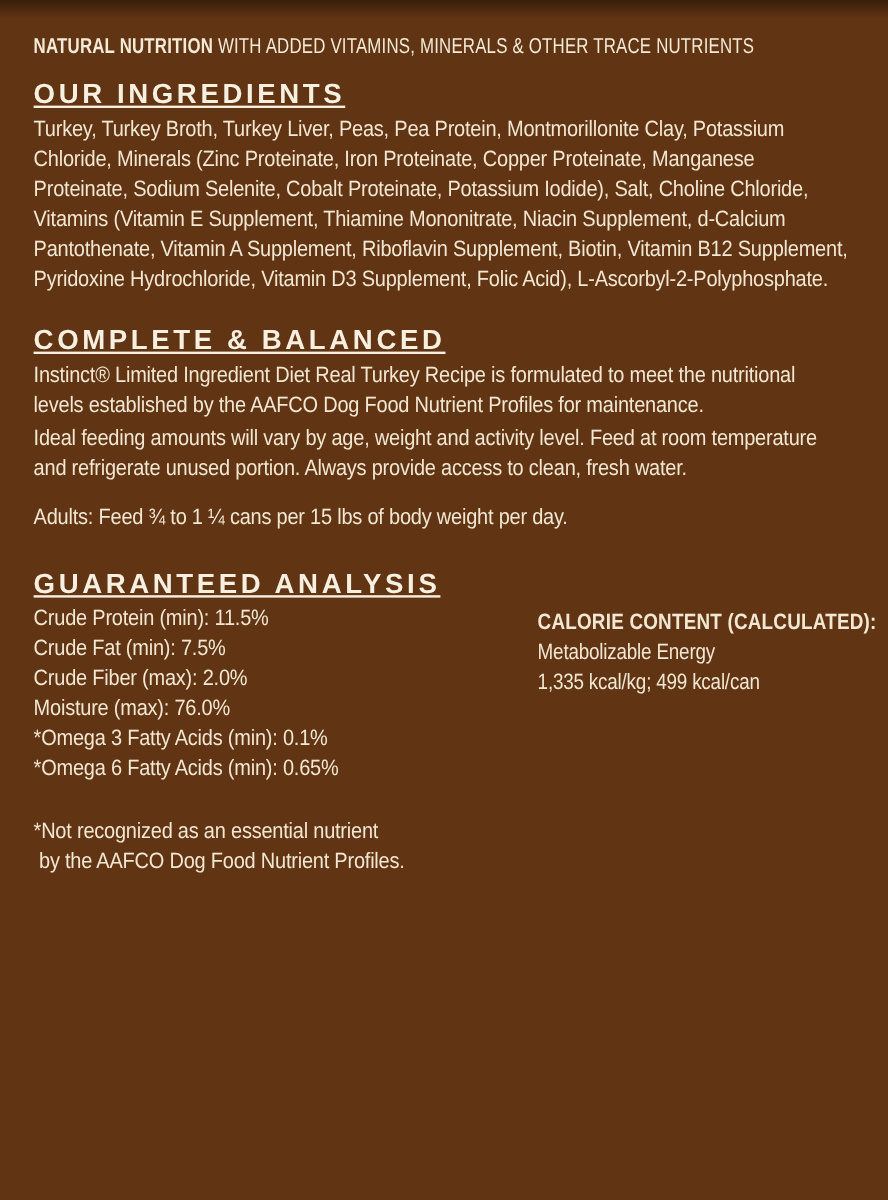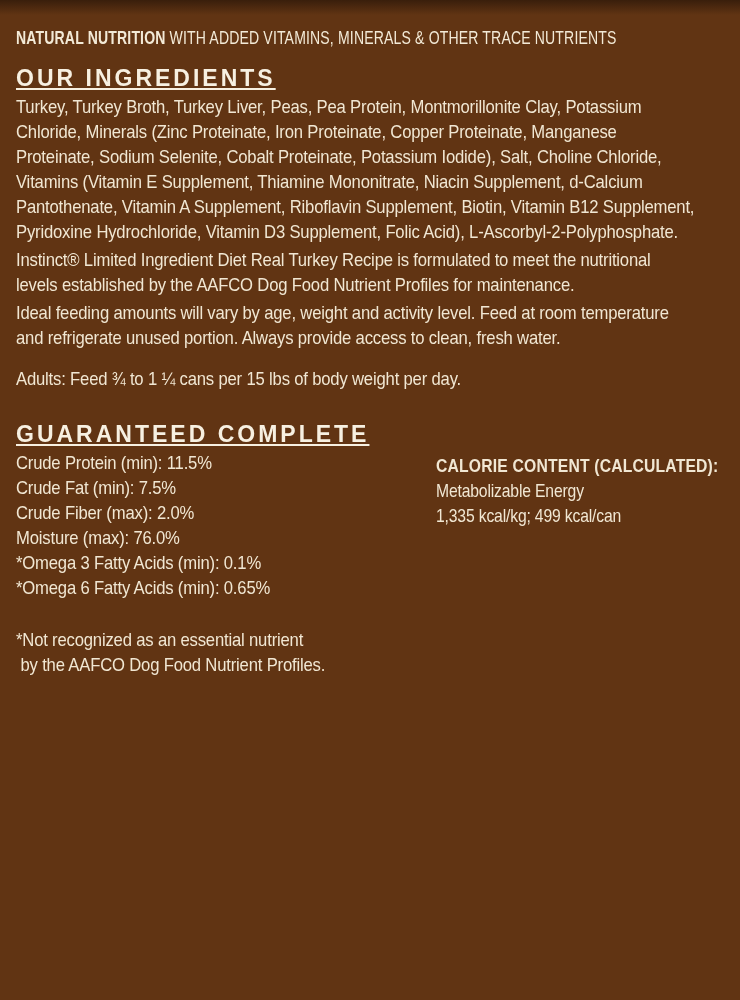--- a/index.html
+++ b/index.html
@@ -18,21 +18,21 @@
   }
   .top-shadow {
     position: absolute;
     top: 0; left: 0; right: 0;
     height: 15px;
     background: linear-gradient(to bottom, rgba(32,17,6,0.62), rgba(32,17,6,0));
     pointer-events: none;
   }
   .content {
     position: absolute;
-    top: 0; left: 16px;
+    top: 0; left: 28px;
     width: 700px;
     color: #f1e7d3;
   }
   
   .cond {
     width: 756px;
     transform: scaleX(0.9);
     transform-origin: 0 0;
     font-size: 18.5px;
     line-height: 25px;
@@ -91,26 +91,27 @@
 
   <div class="content">
 
     <div class="tagline">
       <span class="b">NATURAL NUTRITION</span><span> WITH ADDED VITAMINS, MINERALS &amp; OTHER TRACE NUTRIENTS</span>
     </div>
 
     <h2 class="h-ingredients">OUR INGREDIENTS</h2>
     <p class="cond body-text">Turkey, Turkey Broth, Turkey Liver, Peas, Pea Protein, Montmorillonite Clay, Potassium Chloride, Minerals (Zinc Proteinate, Iron Proteinate, Copper Proteinate, Manganese Proteinate, Sodium Selenite, Cobalt Proteinate, Potassium Iodide), Salt, Choline Chloride, Vitamins (Vitamin E Supplement, Thiamine Mononitrate, Niacin Supplement, d-Calcium Pantothenate, Vitamin A Supplement, Riboflavin Supplement, Biotin, Vitamin B12 Supplement, Pyridoxine Hydrochloride, Vitamin D3 Supplement, Folic Acid), L-Ascorbyl-2-Polyphosphate.</p>
 
+    <h2 class="h-complete">COMPLETE &amp; BALANCED</h2>
     <p class="cond body-text">Instinct® Limited Ingredient Diet Real Turkey Recipe is formulated to meet the nutritional levels established by the AAFCO Dog Food Nutrient Profiles for maintenance.</p>
 
     <p class="cond body-text">Ideal feeding amounts will vary by age, weight and activity level. Feed at room temperature and refrigerate unused portion. Always provide access to clean, fresh water.</p>
     <p class="cond adults-line">Adults: Feed ¾ to 1 ¼ cans per 15 lbs of body weight per day.</p>
 
-    <h2 class="h-analysis">GUARANTEED COMPLETE</h2>
+    <h2 class="h-analysis">GUARANTEED ANALYSIS</h2>
     <div class="ga-row">
       <div class="cond ga-list">
         <div class="ga-item">Crude Protein (min): 11.5%</div>
         <div class="ga-item">Crude Fat (min): 7.5%</div>
         <div class="ga-item">Crude Fiber (max): 2.0%</div>
         <div class="ga-item">Moisture (max): 76.0%</div>
         <div class="ga-item">*Omega 3 Fatty Acids (min): 0.1%</div>
         <div class="ga-item">*Omega 6 Fatty Acids (min): 0.65%</div>
       </div>
       <div class="calorie">

